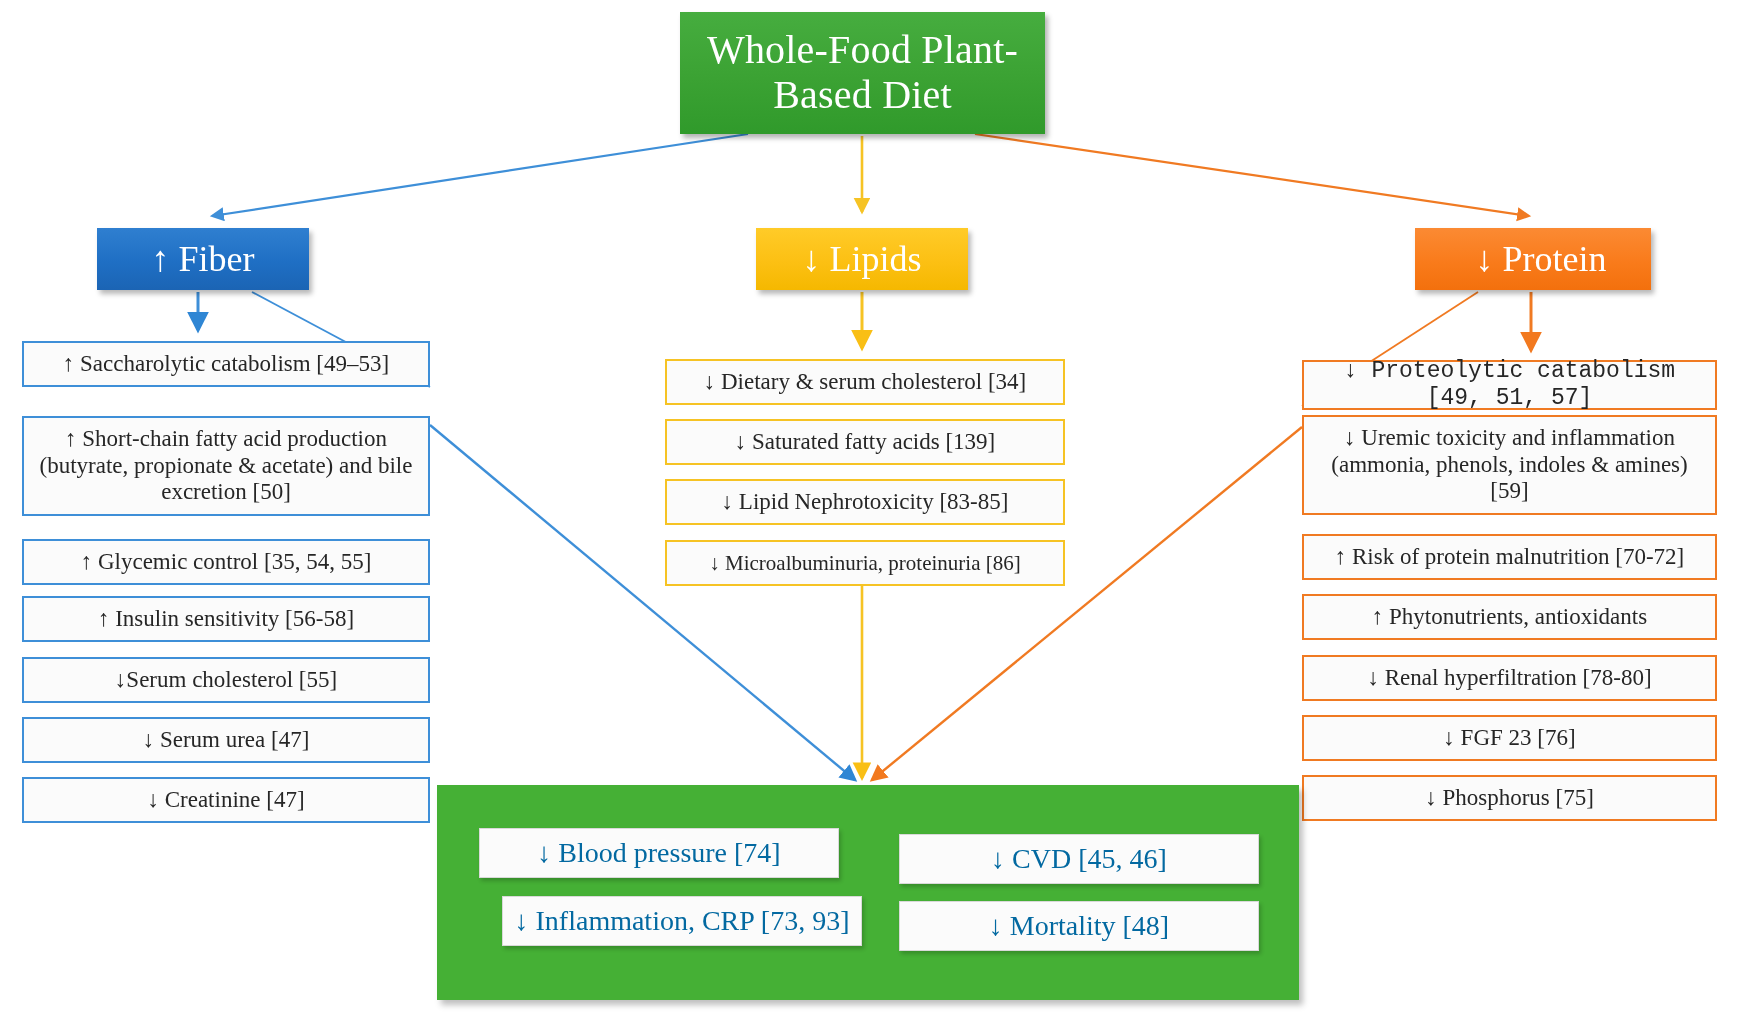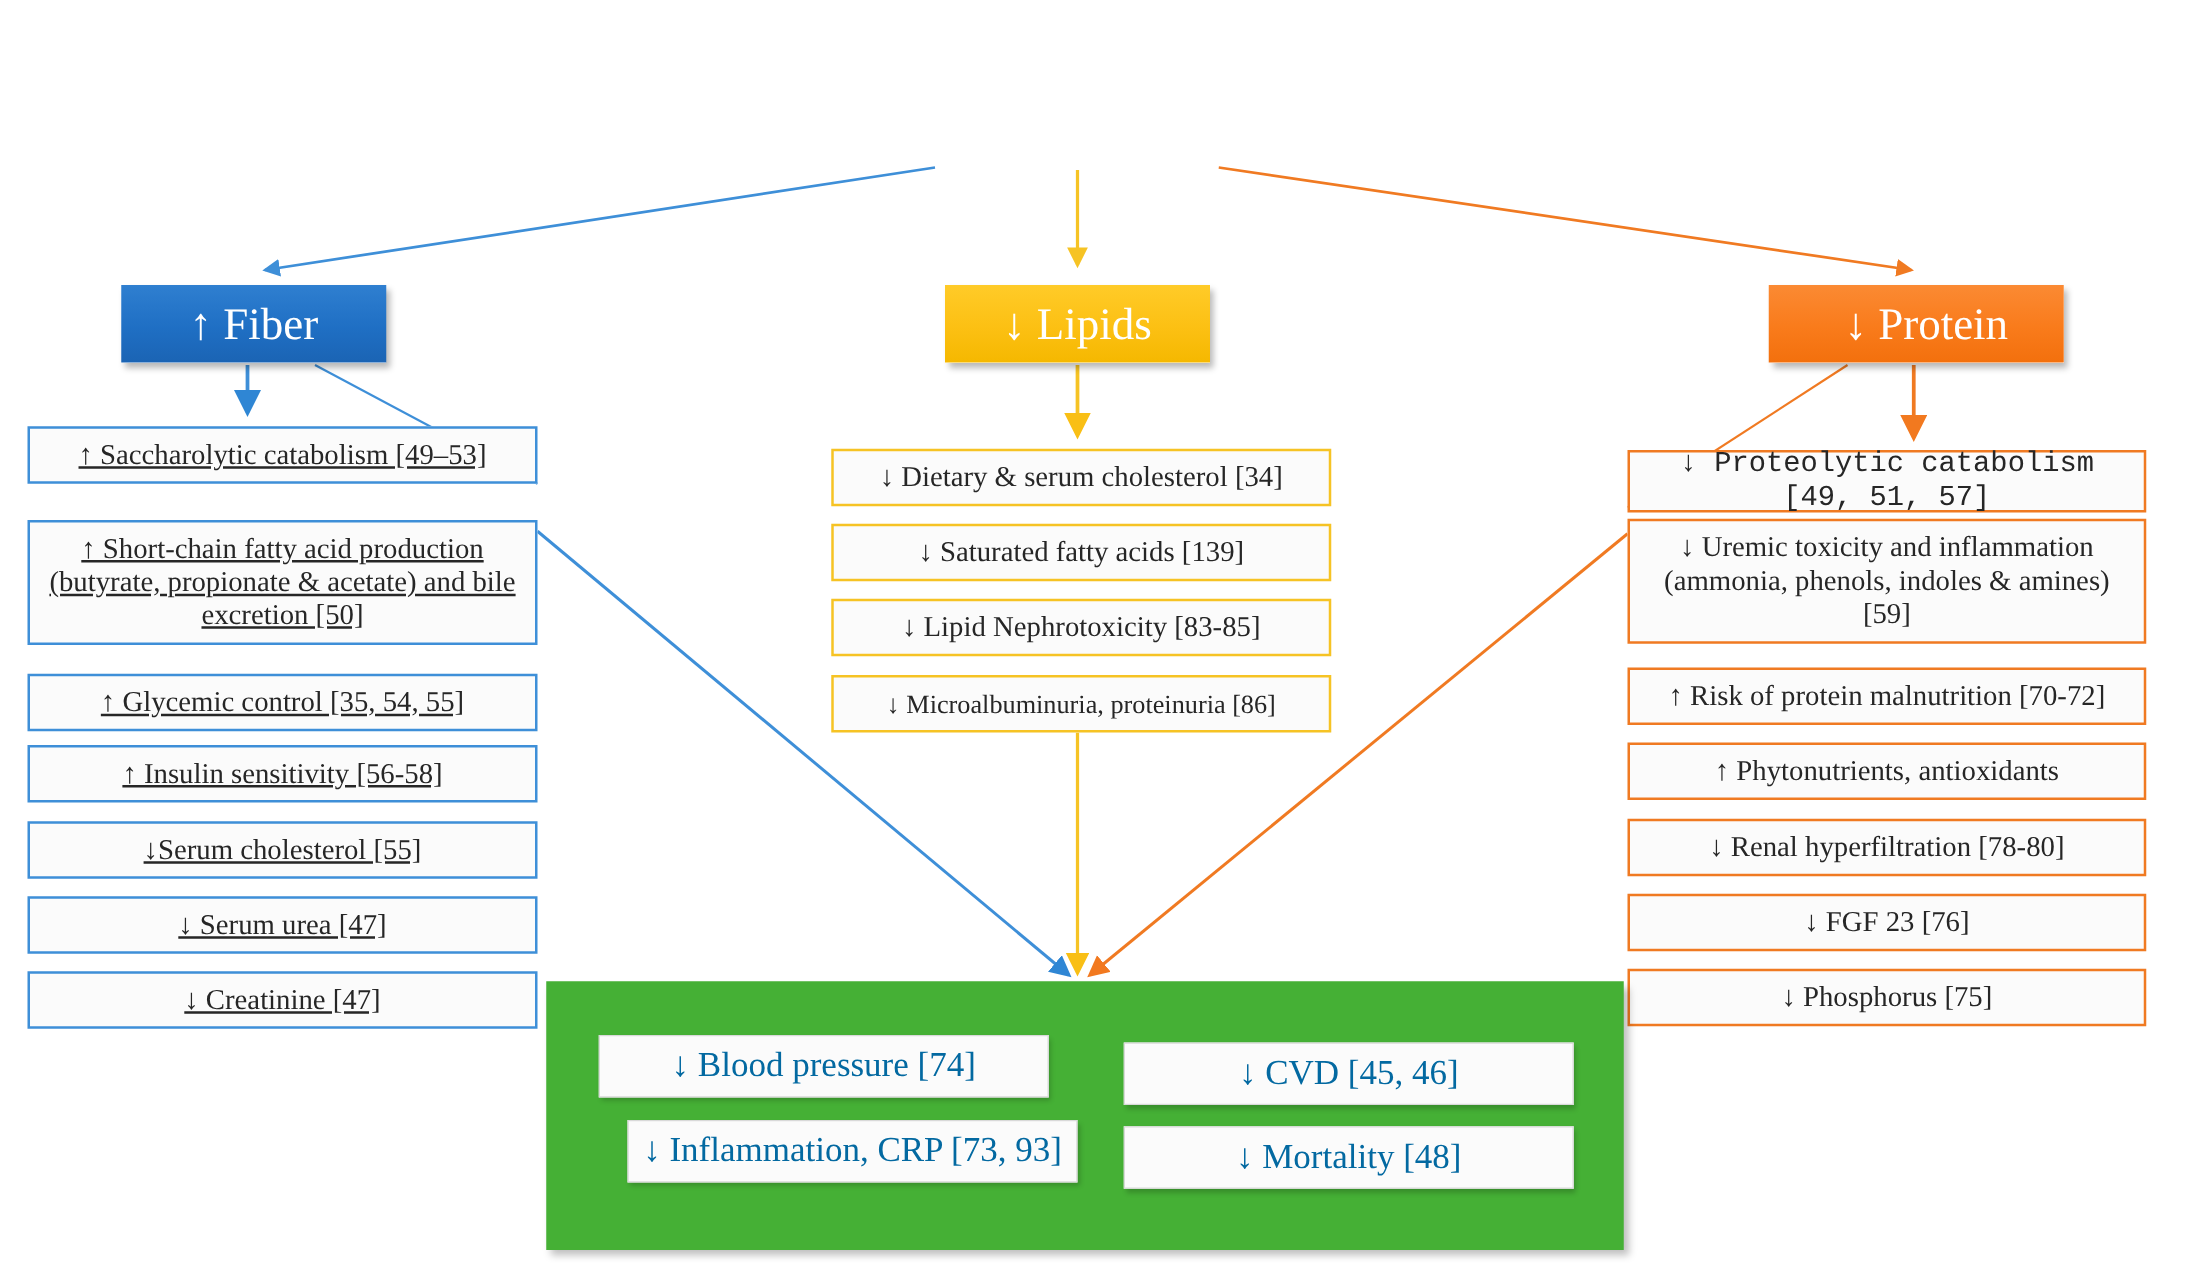--- a/index.html
+++ b/index.html
@@ -56,21 +56,21 @@
     position:absolute;
     background:#fbfbfb;
     border:2px solid #888;
     display:flex;align-items:center;justify-content:center;text-align:center;
     color:#262626;
     font-size:23px;
     line-height:1.17;
     box-sizing:border-box;
     padding:2px 8px;
   }
-  .col-fiber .item{border-color:#3e8fd8;left:22px;width:408px;text-decoration:underline;}
+  .col-fiber .item{border-color:#3e8fd8;left:22px;width:408px;}
   .col-lipids .item{border-color:#f6c324;left:665px;width:400px;}
   .col-protein .item{border-color:#f07a22;left:1302px;width:415px;}
   .item.small{font-size:21px;}
 
   
   .outcome-box{
     position:absolute;
     left:437px;top:785px;width:862px;height:215px;
     background:#45b035;
     box-shadow:4px 5px 6px rgba(0,0,0,.25);
@@ -125,20 +125,23 @@
     <path d="M 1531,292 L 1531,350" stroke="#f07a22" stroke-width="3" fill="none" marker-end="url(#ah-orange-b)"></path>
 
     <path d="M 252,292 L 430,387" stroke="#3e8fd8" stroke-width="1.8" fill="none"></path>
     <path d="M 1478,292 L 1302,406" stroke="#f07a22" stroke-width="1.8" fill="none"></path>
 
     <path d="M 430,425 L 855,780" stroke="#3e8fd8" stroke-width="2.4" fill="none" marker-end="url(#ah-blue-b)"></path>
     <path d="M 862,586 L 862,778" stroke="#f6c324" stroke-width="2.6" fill="none" marker-end="url(#ah-yellow-b)"></path>
     <path d="M 1302,427 L 872,780" stroke="#f07a22" stroke-width="2.4" fill="none" marker-end="url(#ah-orange-b)"></path>
   </svg>
 
+  <div class="root-box">
+    <span>Whole-Food Plant-Based Diet</span>
+  </div>
 
   <div class="cat cat-fiber">
     <span>↑ Fiber</span>
   </div>
   <div class="cat cat-lipids">
     <span>↓ Lipids</span>
   </div>
   <div class="cat cat-protein">
     <span>↓ Protein</span>
   </div>

